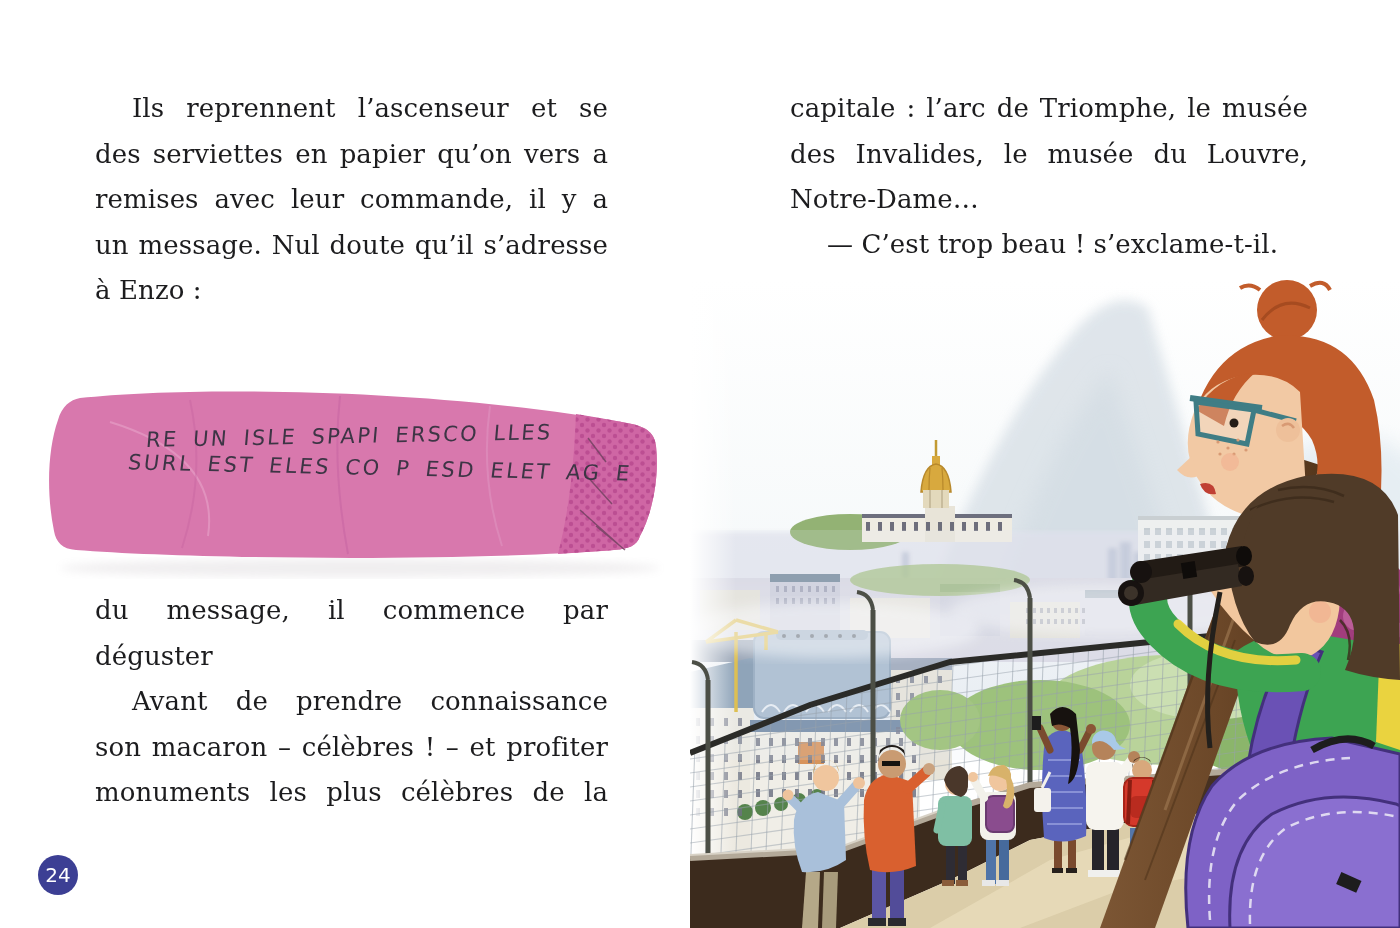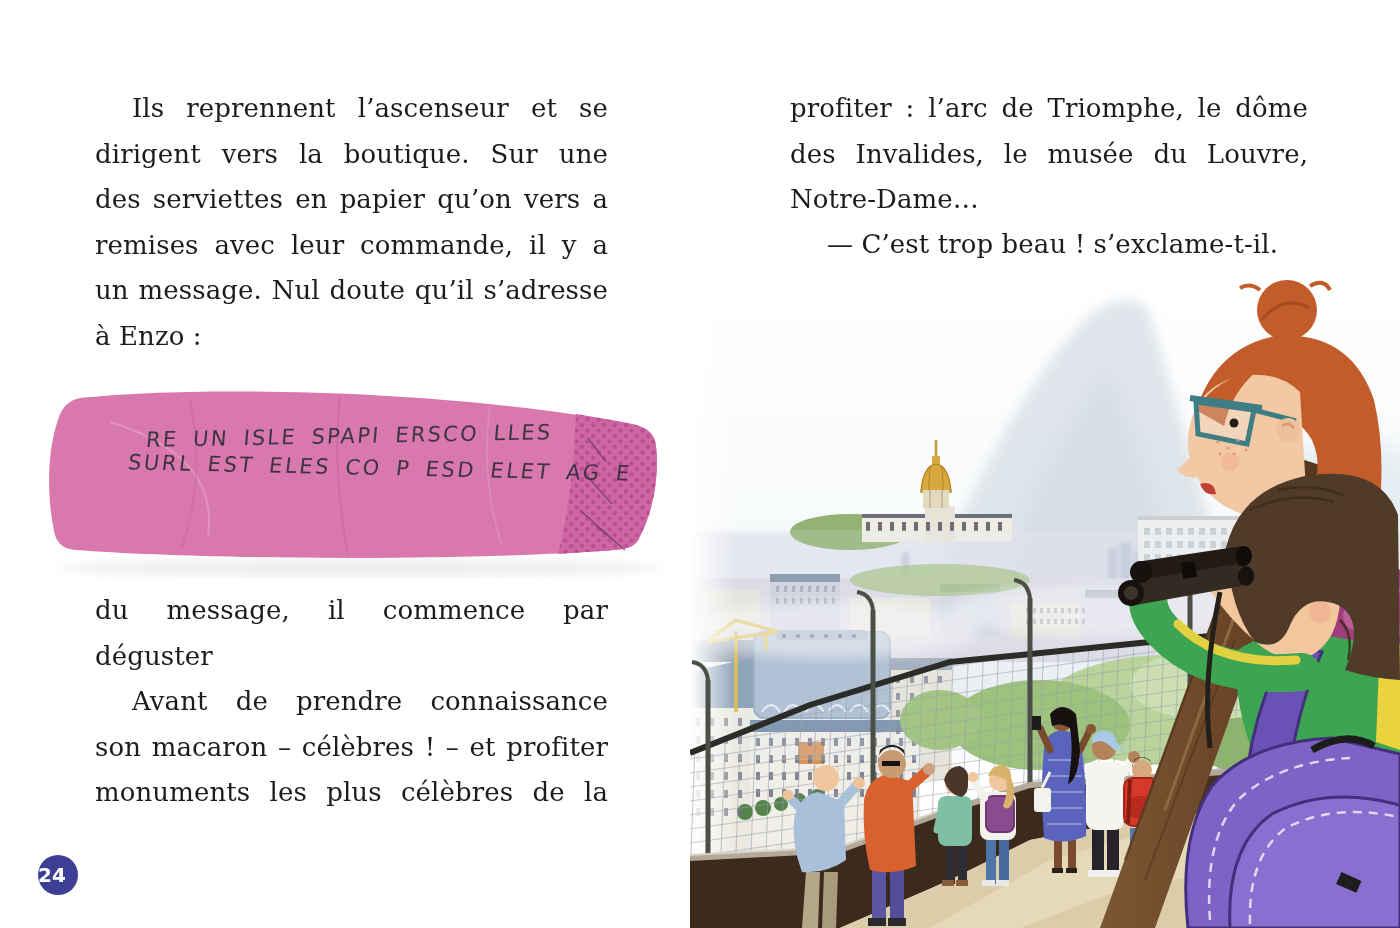--- a/index.html
+++ b/index.html
@@ -4,38 +4,37 @@
 <style>
   html,body{margin:0;padding:0;background:#ffffff;}
   #stage{position:relative;width:1400px;height:928px;background:#ffffff;overflow:hidden;
          font-family:"DejaVu Serif","Liberation Serif",serif;color:var(--text_ink,#1c1c1e);}
   .textcol{position:absolute;font-size:26px;line-height:45.5px;letter-spacing:.1px;}
   .tl{text-align:justify;text-align-last:justify;white-space:normal;}
   .tl.lastline{text-align-last:left;}
   .tl.ind{text-indent:37px;}
   .badge{position:absolute;left:38px;top:855px;width:40px;height:40px;border-radius:50%;
          background:var(--page_badge_blue,#3c3f94);color:#fff;font-family:"DejaVu Sans","Liberation Sans",sans-serif;
-         font-weight:bold;font-size:20px;line-height:40px;text-align:left;}
+         font-weight:normal;font-size:20px;line-height:40px;text-align:center;}
   .napkin{position:absolute;left:40px;top:378px;width:640px;height:205px;}
   .napkin svg{position:absolute;left:0;top:0;}
   .hand{position:absolute;font-family:"DejaVu Sans","Liberation Sans",sans-serif;
         color:var(--handwriting_ink,#3d3545);white-space:nowrap;font-size:21px;}
   .hand.l1{left:106px;top:46px;letter-spacing:2.2px;word-spacing:6px;transform:rotate(-1.1deg) skewX(-6deg);}
   .hand.l2{left:88px;top:78px;letter-spacing:2.6px;word-spacing:5px;transform:rotate(1.3deg) skewX(-6deg);}
   .illu{position:absolute;left:690px;top:280px;width:710px;height:648px;}
 </style>
 </head>
 <body>
 
 <div id="stage">
 
   <div>
     <div class="textcol" style="left:95px;top:86px;width:513px">
         <div class="tl ind">Ils reprennent l’ascenseur et se</div>
-        <div class="tl">dirigent vers la boutique. Sur une</div>
         <div class="tl">des serviettes en papier qu’on vers a</div>
         <div class="tl">remises avec leur commande, il y a</div>
         <div class="tl">un message. Nul doute qu’il s’adresse</div>
         <div class="tl lastline">à Enzo :</div>
       </div>
 
     <div class="napkin">
       <svg width="640" height="205" viewBox="0 0 640 205">
         <defs>
           <pattern id="napdots" width="11" height="11" patternUnits="userSpaceOnUse">
@@ -69,21 +68,21 @@
         <div class="tl ind">Avant de prendre connaissance</div>
         <div class="tl">son macaron – célèbres ! – et profiter</div>
         <div class="tl">monuments les plus célèbres de la</div>
       </div>
 
     <div class="badge">24</div>
   </div>
 
   <div>
     <div class="textcol" style="left:790px;top:86px;width:518px">
-        <div class="tl">profiter : l’arc de Triomphe, le dôme</div>
+        <div class="tl">capitale : l’arc de Triomphe, le musée</div>
         <div class="tl">des Invalides, le musée du Louvre,</div>
         <div class="tl lastline">Notre-Dame…</div>
       </div>
     <div class="textcol" style="left:790px;top:222px;width:518px">
         <div class="tl ind lastline">— C’est trop beau ! s’exclame-t-il.</div>
       </div>
 
     <svg class="illu" viewBox="0 0 710 648">
       <defs>
         <linearGradient id="sky" x1="0" y1="0" x2="0" y2="1">

